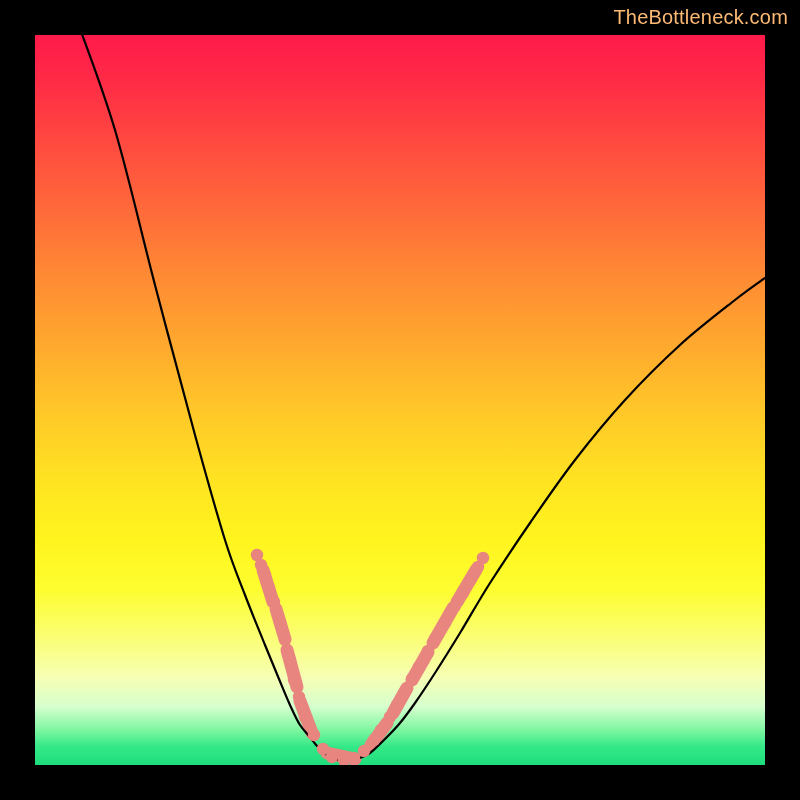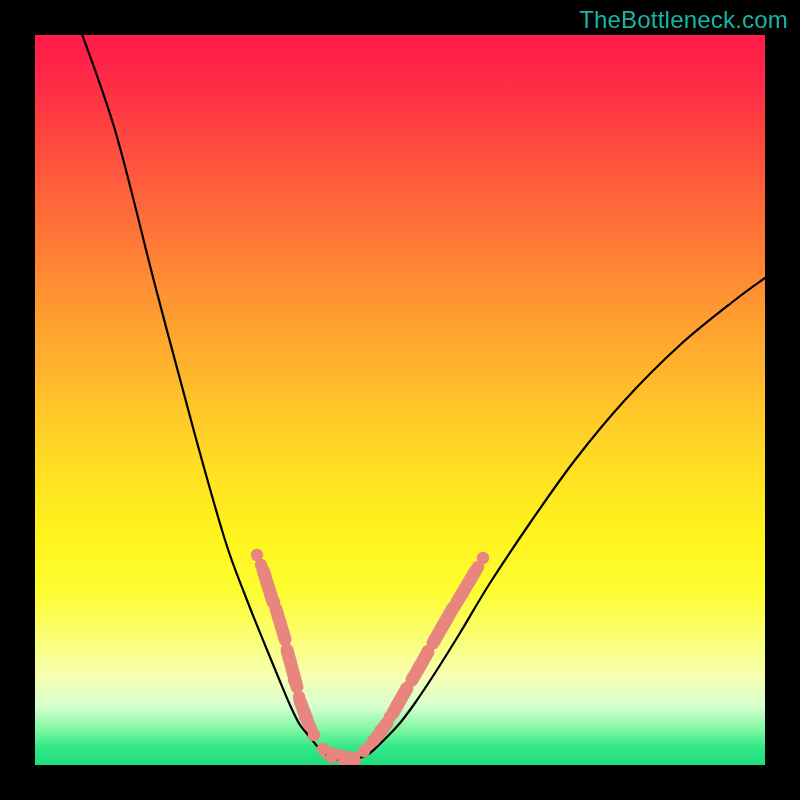--- a/index.html
+++ b/index.html
@@ -47,22 +47,22 @@
       #d6ffce 92%,
       #84f7a3 95%,
       #34e887 97.5%,
       #1fdd7c 100%
     );
   }
   .watermark {
     position: absolute;
     top: 6px;
     right: 12px;
-    color: #14b8a6;
-    font-size: 24px;
+    color: #fdba74;
+    font-size: 20px;
     font-weight: 500;
     letter-spacing: 0.2px;
     user-select: none;
   }
   svg.curve {
     position: absolute;
     inset: 0;
     width: 730px;
     height: 730px;
     display: block;

